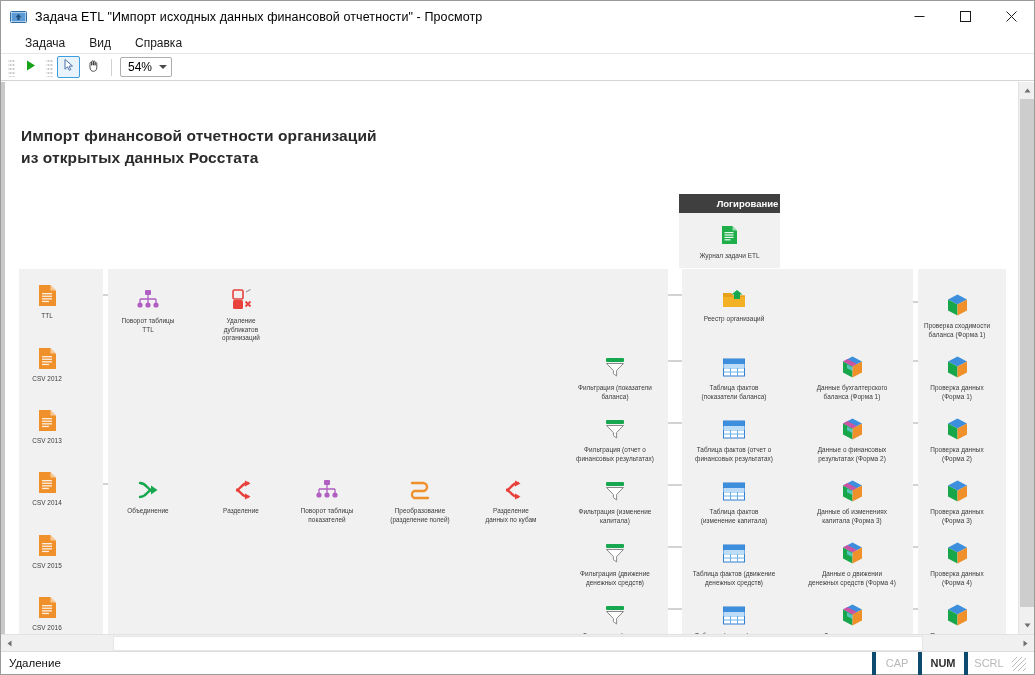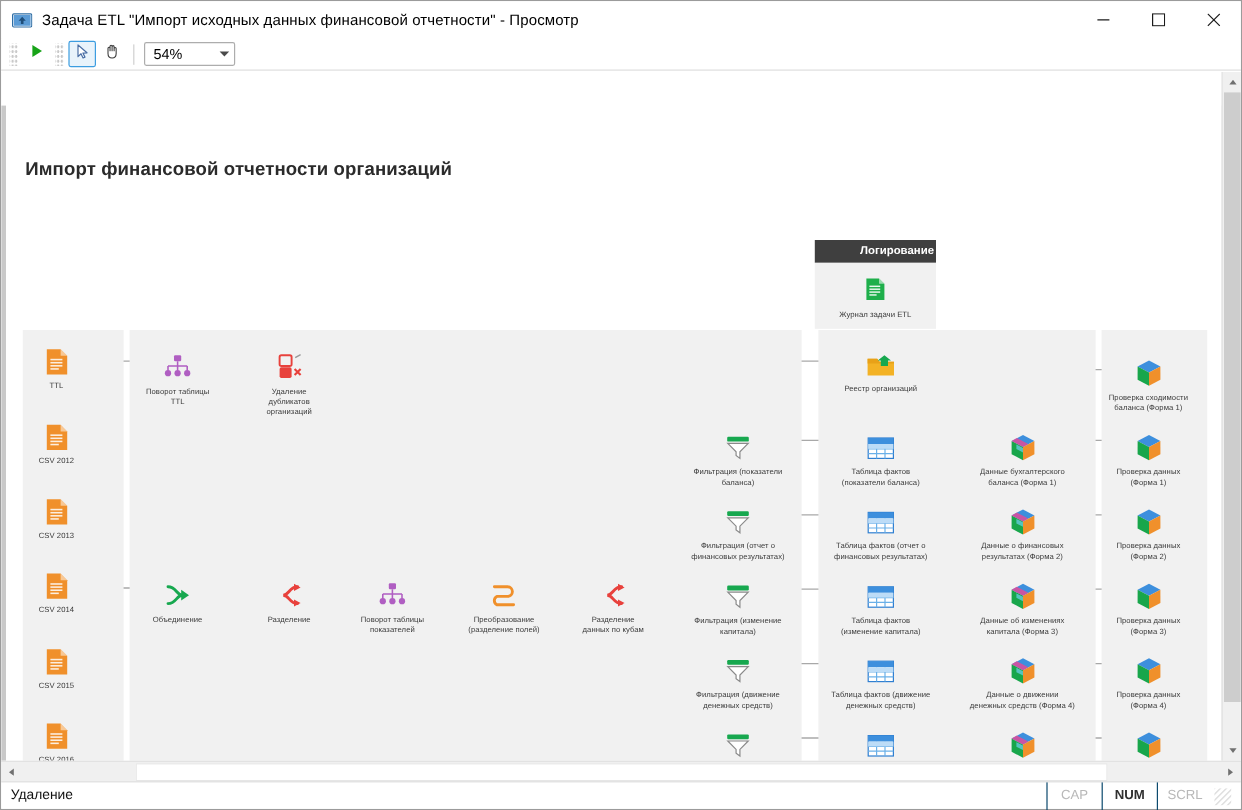--- a/index.html
+++ b/index.html
@@ -94,21 +94,21 @@
   .tb-btn.active {
     border-color: #3c9de0;
     background: #e8f3fb;
   }
   .tb-sep {
     width: 1px; height: 17px;
     background: #d0d0d0;
     margin: 0 5px;
   }
   .zoom-combo {
-    width: 76px; height: 20px;
+    width: 52px; height: 20px;
     border: 1px solid #adadad;
     border-radius: 2px;
     background: #ffffff;
     display: flex; align-items: center;
     margin-left: 3px;
     position: relative;
   }
   .zoom-value {
     font-size: 12px; color: #000;
     padding-left: 7px;
@@ -134,21 +134,20 @@
     overflow: hidden;
   }
   .canvas {
     position: absolute;
     left: 0; top: 0;
     width: 1018px; height: 560px;
     background: #ffffff;
     border-left: 4px solid #c9c9c9;
     border-right: 1px solid #e0e0e0;
     overflow: hidden;
-    margin-top: 28px;
   }
   .canvas-inner { position: absolute; inset: 0; }
 
   
   .diagram-title {
     position: absolute;
     left: 16px; top: 43px;
     font-size: 15.5px;
     font-weight: bold;
     color: #2b2b2b;
@@ -276,21 +275,21 @@
   }
   .status-text { padding-left: 8px; }
   .status-right {
     position: absolute; right: 8px; top: 0;
     height: 23px; display: flex; align-items: center;
   }
   .status-cell {
     width: 46px; text-align: center;
     font-size: 11px;
     color: #b8b8b8;
-    border-left: 1px solid #0c4a6e;
+    border-left: 4px solid #0c4a6e;
     line-height: 23px;
   }
   .status-cell.on { color: #303030; font-weight: bold; }
   .grip-corner {
     width: 14px; height: 14px;
     margin-left: 2px;
     background-image:
       linear-gradient(135deg, transparent 46%, #bdbdbd 46%, #bdbdbd 54%, transparent 54%);
     background-size: 5px 5px;
   }
@@ -322,20 +321,25 @@
       </div>
       <div class="win-btn close">
         <svg width="11" height="11" viewBox="0 0 11 11">
             <line x1="0.5" y1="0.5" x2="10.5" y2="10.5" stroke="#1a1a1a" stroke-width="1"></line>
             <line x1="10.5" y1="0.5" x2="0.5" y2="10.5" stroke="#1a1a1a" stroke-width="1"></line>
           </svg>
       </div>
     </div>
   </div>
 
+  <div class="menubar">
+    <div class="menu-item"><span>Задача</span></div>
+    <div class="menu-item"><span>Вид</span></div>
+    <div class="menu-item"><span>Справка</span></div>
+  </div>
 
   <div class="toolbar">
     <div class="grip"></div>
     <div class="tb-btn">
       <span>
         <svg width="13" height="13" viewBox="0 0 13 13">
             <path d="M3 1.5 L11 6.5 L3 11.5 Z" fill="#17a318"></path>
           </svg>
       </span>
     </div>
@@ -362,20 +366,21 @@
         </div>
     </div>
   </div>
 
   <div class="canvas-wrap">
     <div class="canvas">
       <div class="canvas-inner" id="diagram-root">
 
         <div class="diagram-title">
           <div>Импорт финансовой отчетности организаций</div>
+          <div>из открытых данных Росстата</div>
         </div>
 
         <div class="log-box">
           <div class="log-head">Логирование</div>
           <div class="log-body">
             <span>
               <svg width="17" height="20" viewBox="0 0 17 20">
                 <path d="M1 1 H11.5 L16 5.5 V19 H1 Z" fill="#1eaf4b"></path>
                 <path d="M11.5 1 L16 5.5 H11.5 Z" fill="#ffffff" opacity=".55"></path>
                 <g fill="#ffffff" opacity=".9">

